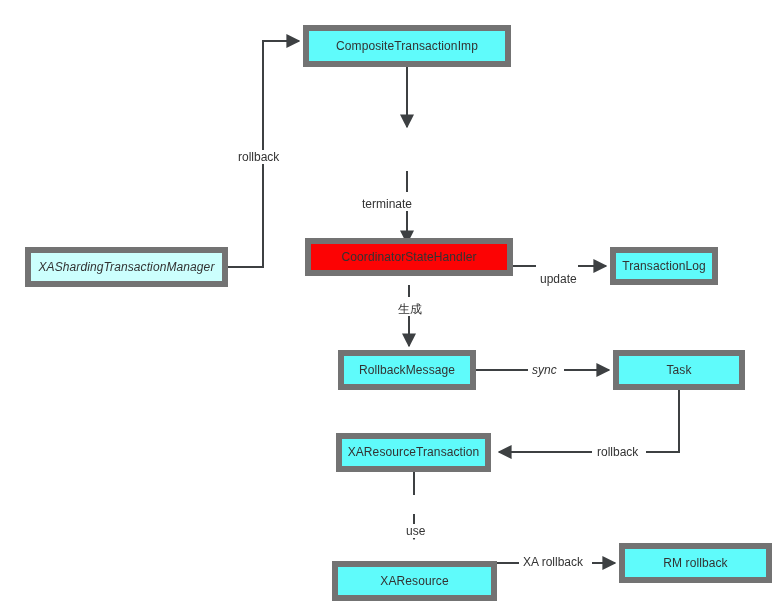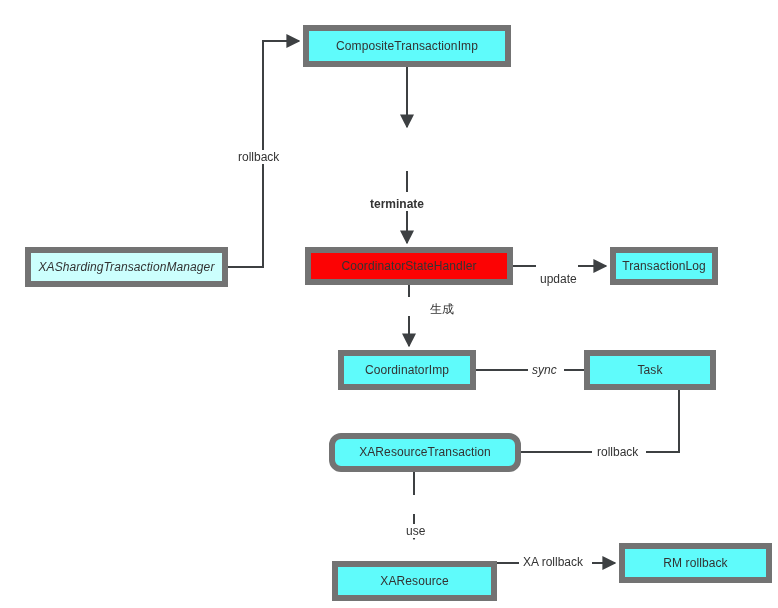--- a/index.html
+++ b/index.html
@@ -97,55 +97,55 @@
 
   <div class="node node-fill-cyan" style="left:303px; top:25px; width:208px; height:42px;">
     <span>CompositeTransactionImp</span>
   </div>
 
 
   <div class="node node-fill-pale wrap" style="left:25px; top:247px; width:203px; height:40px;">
     <span>XAShardingTransactionManager</span>
   </div>
 
-  <div class="node node-fill-red" style="left:305px; top:247px; width:208px; height:38px;">
+  <div class="node node-fill-red" style="left:305px; top:238px; width:208px; height:38px;">
     <span>CoordinatorStateHandler</span>
   </div>
 
   <div class="node node-fill-cyan" style="left:610px; top:247px; width:108px; height:38px;">
     <span>TransactionLog</span>
   </div>
 
   <div class="node node-fill-cyan" style="left:338px; top:350px; width:138px; height:40px;">
-    <span>CoordinatorImp</span>
+    <span>RollbackMessage</span>
   </div>
 
-  <div class="node node-fill-cyan" style="left:584px; top:350px; width:132px; height:40px;">
+  <div class="node node-fill-cyan" style="left:613px; top:350px; width:132px; height:40px;">
     <span>Task</span>
   </div>
 
-  <div class="node node-fill-cyan" style="left:329px; top:433px; width:192px; height:39px;border-radius:12px;">
+  <div class="node node-fill-cyan" style="left:336px; top:433px; width:155px; height:39px;">
     <span>XAResourceTransaction</span>
   </div>
 
   <div class="node node-fill-cyan" style="left:332px; top:561px; width:165px; height:40px;">
     <span>XAResource</span>
   </div>
 
   <div class="node node-fill-cyan" style="left:619px; top:543px; width:153px; height:40px;">
     <span>RM rollback</span>
   </div>
 
   <div class="edge-label" style="left:236px; top:150px;">rollback</div>
 
-  <div class="edge-label" style="left:368px; top:197px;font-weight:bold;">terminate</div>
+  <div class="edge-label" style="left:360px; top:197px;">terminate</div>
 
   <div class="edge-label" style="left:538px; top:272px;">update</div>
 
-  <div class="edge-label cjk" style="left:396px; top:302px;margin-left:32px;">生成</div>
+  <div class="edge-label cjk" style="left:396px; top:302px;">生成</div>
 
   <div class="edge-label" style="left:530px; top:363px;font-style:italic;">sync</div>
 
   <div class="edge-label" style="left:595px; top:445px;">rollback</div>
 
   <div class="edge-label" style="left:404px; top:524px;">use</div>
 
   <div class="edge-label" style="left:521px; top:555px;">XA rollback</div>
 
 </div>

